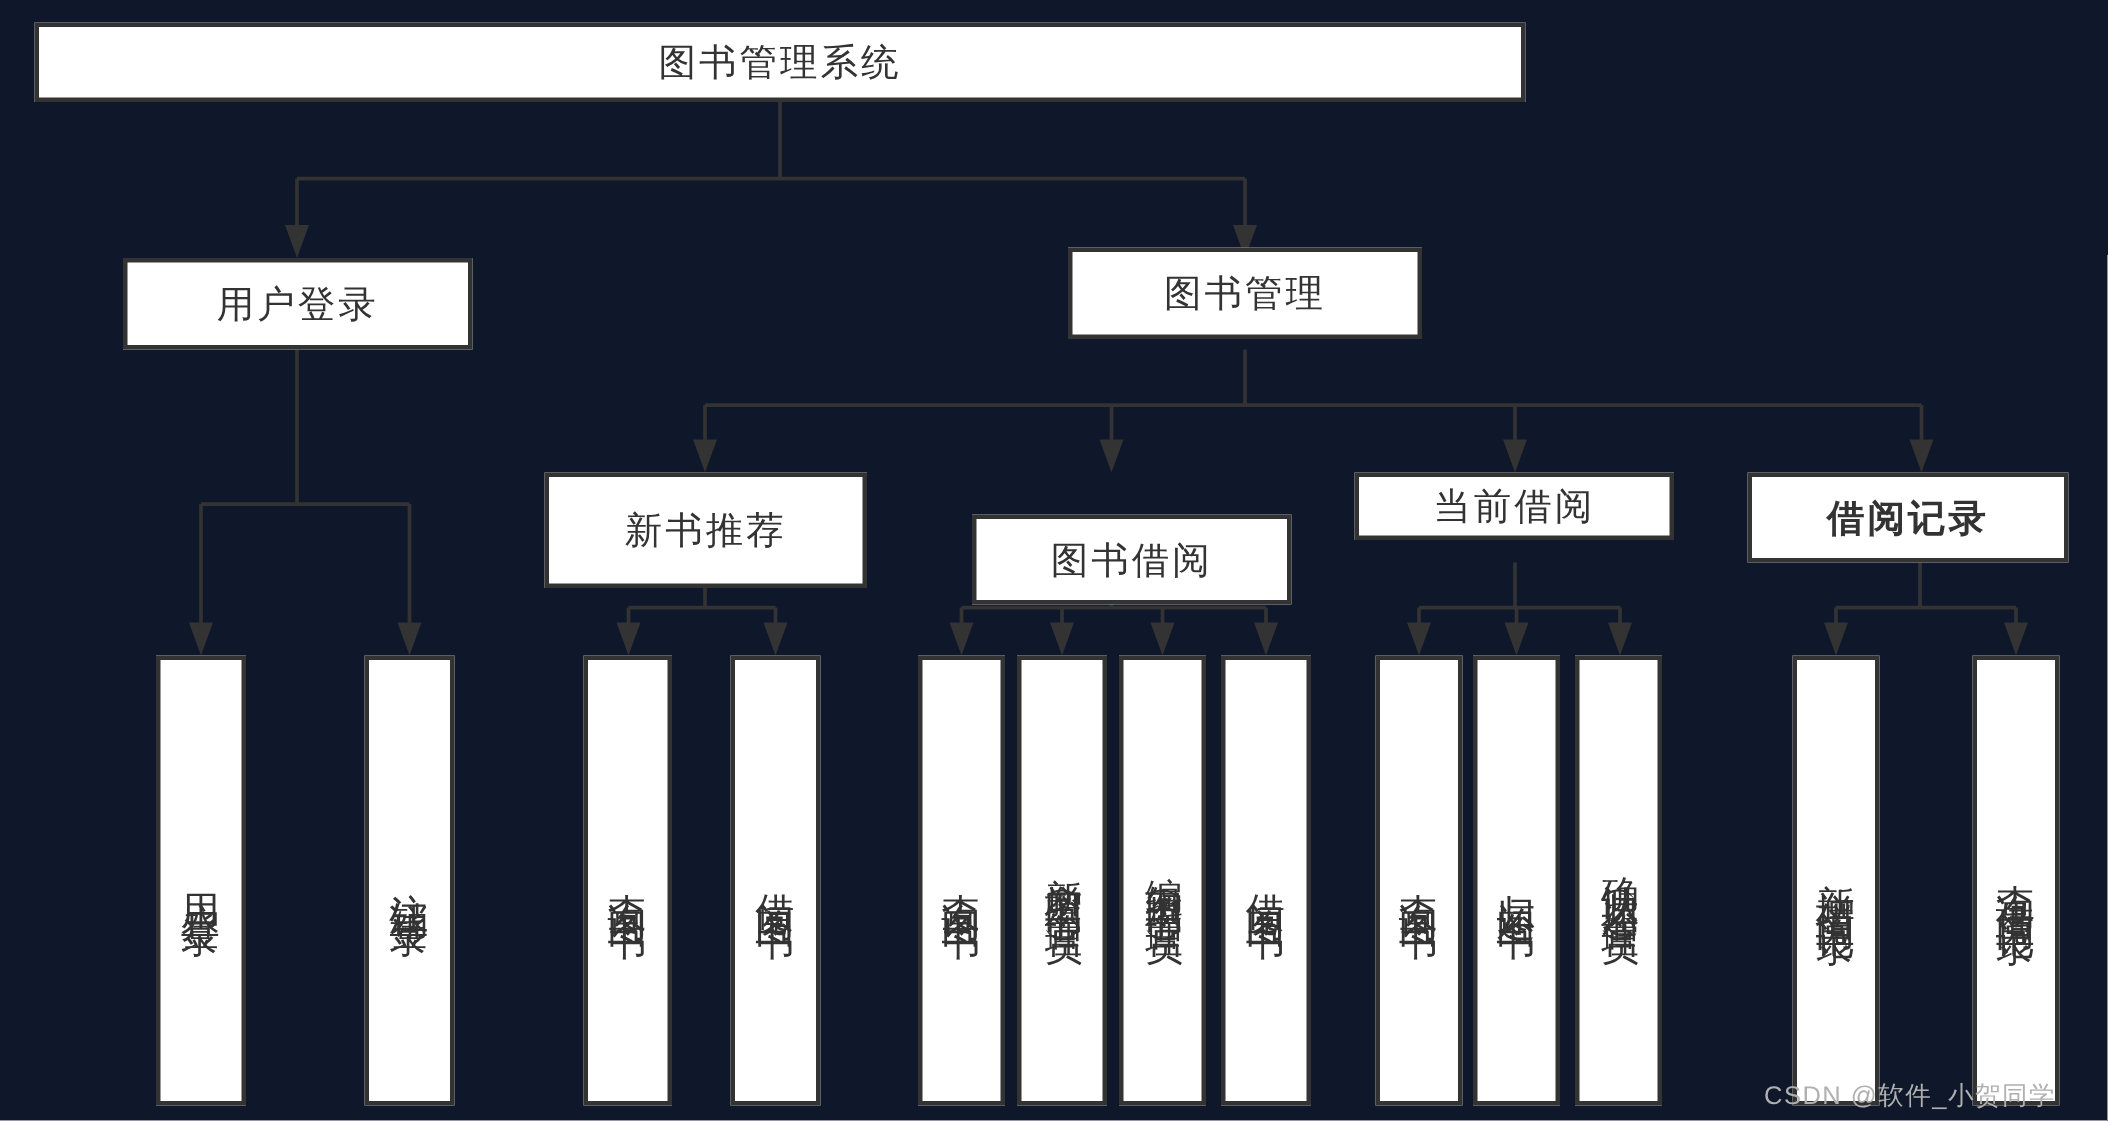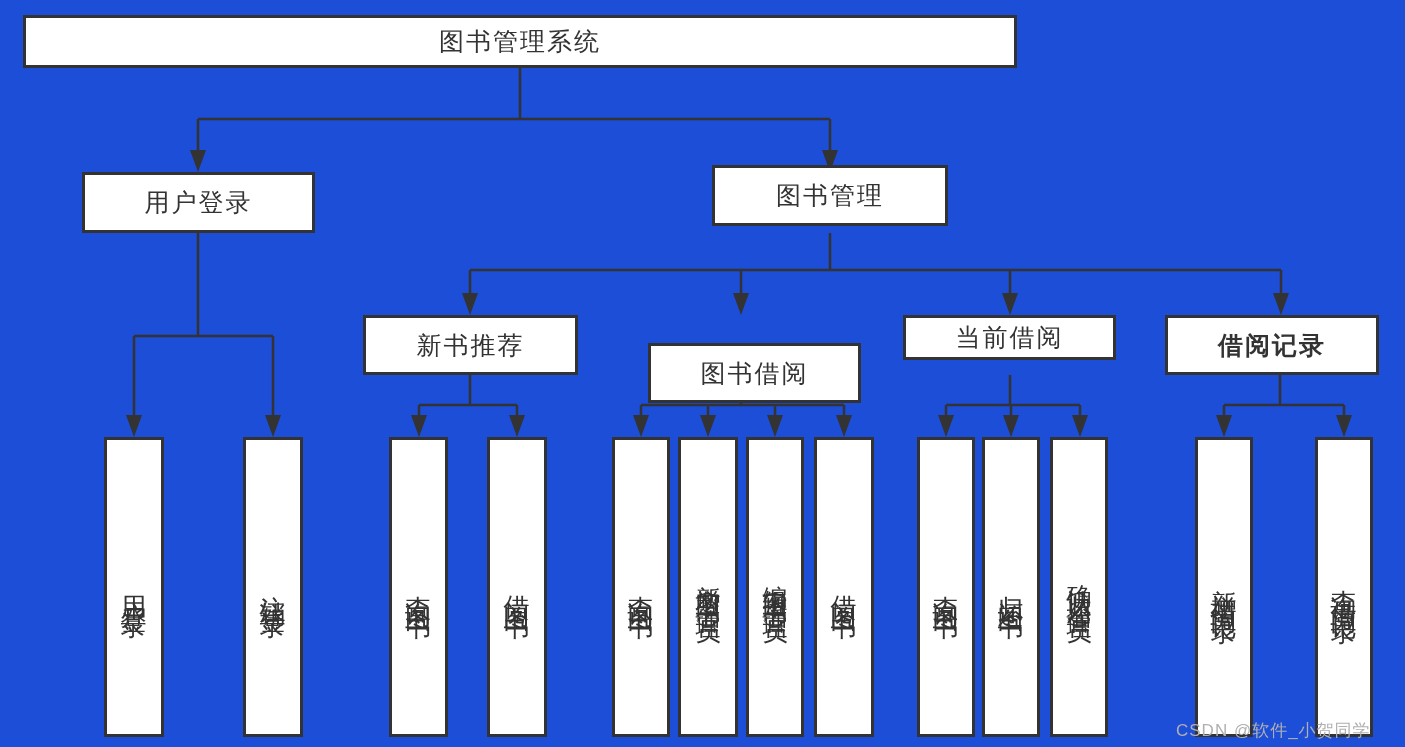--- a/index.html
+++ b/index.html
@@ -8,21 +8,21 @@
     background: #ffffff;
   }
   body {
     font-family: "Liberation Sans", sans-serif;
     color: #333333;
   }
   .canvas {
     position: relative;
     width: 1405px;
     height: 747px;
-    background: #1d4ed8;
+    background: #0f172a;
     overflow: hidden;
   }
   .connectors {
     position: absolute;
     left: 0;
     top: 0;
     z-index: 1;
   }
   .node {
     position: absolute;
@@ -118,21 +118,21 @@
     <span class="hlabel">图书管理系统</span>
   </div>
 
   <div class="node" style="left:82px; top:172px; width:233px; height:61px;">
     <span class="hlabel">用户登录</span>
   </div>
   <div class="node" style="left:712px; top:165px; width:236px; height:61px;">
     <span class="hlabel">图书管理</span>
   </div>
 
-  <div class="node" style="left:363px; top:315px; width:215px; height:60px;">
+  <div class="node" style="left:363px; top:315px; width:215px; height:77px;">
     <span class="hlabel">新书推荐</span>
   </div>
   <div class="node" style="left:648px; top:315px; width:213px; height:60px;margin-top:28px;">
     <span class="hlabel">图书借阅</span>
   </div>
   <div class="node" style="left:903px; top:315px; width:213px; height:45px;">
     <span class="hlabel">当前借阅</span>
   </div>
   <div class="node" style="left:1165px; top:315px; width:214px; height:60px;font-weight:bold;">
     <span class="hlabel">借阅记录</span>

